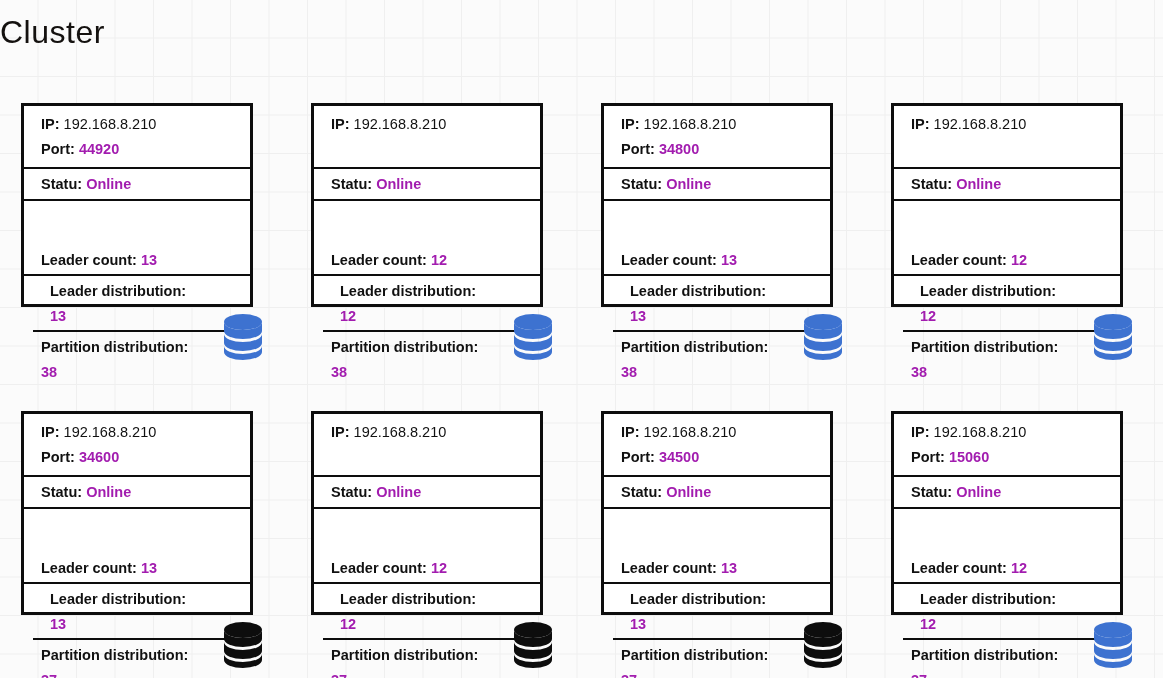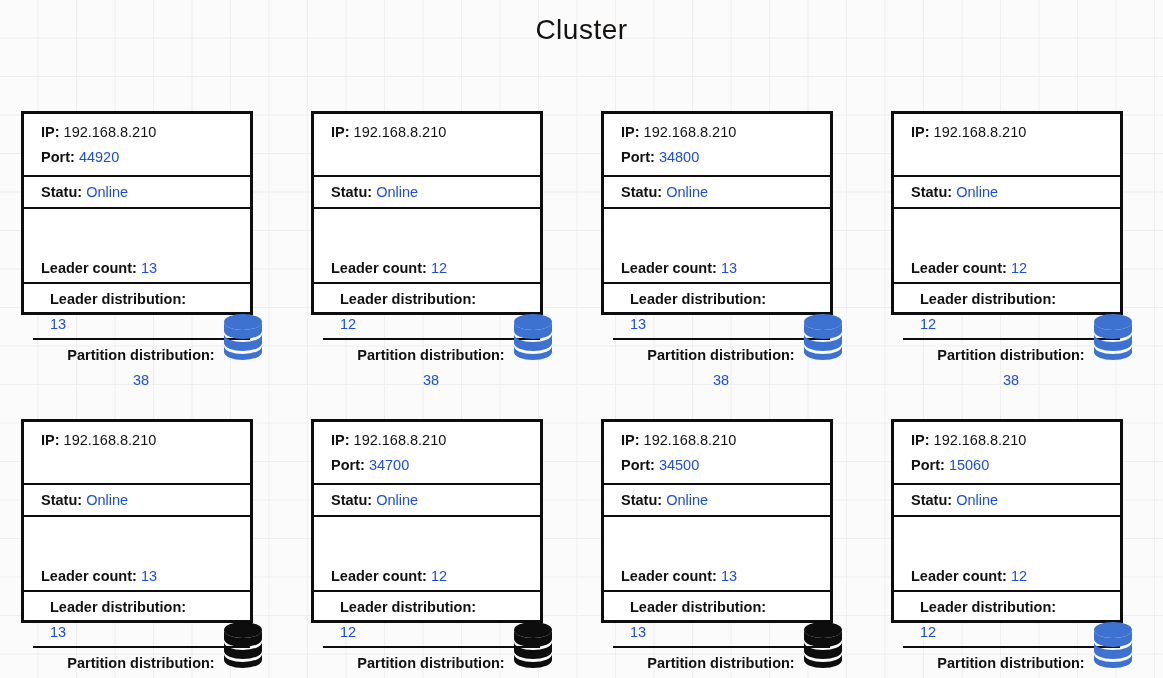--- a/index.html
+++ b/index.html
@@ -21,22 +21,22 @@
     background-position: -1px -1px;
     position: relative;
   }
 
   
   #page-title {
     position: absolute;
     top: 14px;
     left: 0;
     width: 100%;
-    text-align: center;
-    font-size: 28px;
+    text-align: left;
+    font-size: 32px;
     font-weight: 400;
     letter-spacing: 0.5px;
     color: #14110f;
     font-family: "Liberation Sans", sans-serif;
   }
 
   
   #cluster-grid {
     position: absolute;
     top: 103px;
@@ -49,21 +49,21 @@
   }
 
   .node-card-wrap {
     position: relative;
     width: 232px;
     height: 242px;
   }
 
   .node-card {
     position: absolute;
-    top: 8px;
+    top: 0;
     left: 0;
     width: 232px;
     height: 204px;
     background: #ffffff;
     border: 3px solid #0d0d0d;
     padding: 0;
     overflow: visible;
   }
 
   .card-row {
@@ -75,29 +75,29 @@
   }
   .card-row:last-child { border-bottom: none; }
 
   .row-head {
     height: 63px;
     padding-top: 6px;
   }
   .row-status  { height: 32px; }
   .row-count   { height: 31px; margin-top: 44px; }
   .row-leader  { height: 56px; margin-left: 9px; }
-  .row-part    { height: 55px; text-align: center; }
+  .row-part    { height: 55px; }
 
   .k {
     font-weight: 700;
     color: #111111;
   }
   .v {
-    color: #1d4ed8;
-    font-weight: 400;
+    color: #a21caf;
+    font-weight: 700;
   }
   .v-plain {
     color: #111111;
     font-weight: 400;
   }
   .line { display: block; white-space: nowrap; }
   .line-val { display: block; }
 
   
   .db-icon {
@@ -224,20 +224,21 @@
             <path d="M3 22 L3 31 A19 8 0 0 0 41 31 L41 22 A19 8 0 0 1 3 22 Z"></path>
             <path d="M3 34 L3 40 A19 8 0 0 0 41 40 L41 34 A19 8 0 0 1 3 34 Z"></path>
           </g>
         </svg>
       </span>
     </div>
     <div class="node-card-wrap">
       <div class="node-card">
         <div class="card-row row-head">
           <span class="line"><span class="k">IP</span><span class="k">:</span> <span class="v-plain">192.168.8.210</span></span>
+          <span class="line"><span class="k">Port</span><span class="k">:</span> <span class="v">34600</span></span>
         </div>
         <div class="card-row row-status"><span class="k">Statu</span><span class="k">:</span> <span class="v">Online</span></div>
         <div class="card-row row-count"><span class="k">Leader count</span><span class="k">:</span> <span class="v">13</span></div>
         <div class="card-row row-leader">
           <span class="line"><span class="k">Leader distribution</span><span class="k">:</span></span>
           <span class="line-val v">13</span>
         </div>
         <div class="card-row row-part">
           <span class="line"><span class="k">Partition distribution</span><span class="k">:</span></span>
           <span class="line-val v">37</span>
@@ -251,21 +252,20 @@
             <path d="M3 22 L3 31 A19 8 0 0 0 41 31 L41 22 A19 8 0 0 1 3 22 Z"></path>
             <path d="M3 34 L3 40 A19 8 0 0 0 41 40 L41 34 A19 8 0 0 1 3 34 Z"></path>
           </g>
         </svg>
       </span>
     </div>
     <div class="node-card-wrap">
       <div class="node-card">
         <div class="card-row row-head">
           <span class="line"><span class="k">IP</span><span class="k">:</span> <span class="v-plain">192.168.8.210</span></span>
-          <span class="line"><span class="k">Port</span><span class="k">:</span> <span class="v">34700</span></span>
         </div>
         <div class="card-row row-status"><span class="k">Statu</span><span class="k">:</span> <span class="v">Online</span></div>
         <div class="card-row row-count"><span class="k">Leader count</span><span class="k">:</span> <span class="v">12</span></div>
         <div class="card-row row-leader">
           <span class="line"><span class="k">Leader distribution</span><span class="k">:</span></span>
           <span class="line-val v">12</span>
         </div>
         <div class="card-row row-part">
           <span class="line"><span class="k">Partition distribution</span><span class="k">:</span></span>
           <span class="line-val v">37</span>

